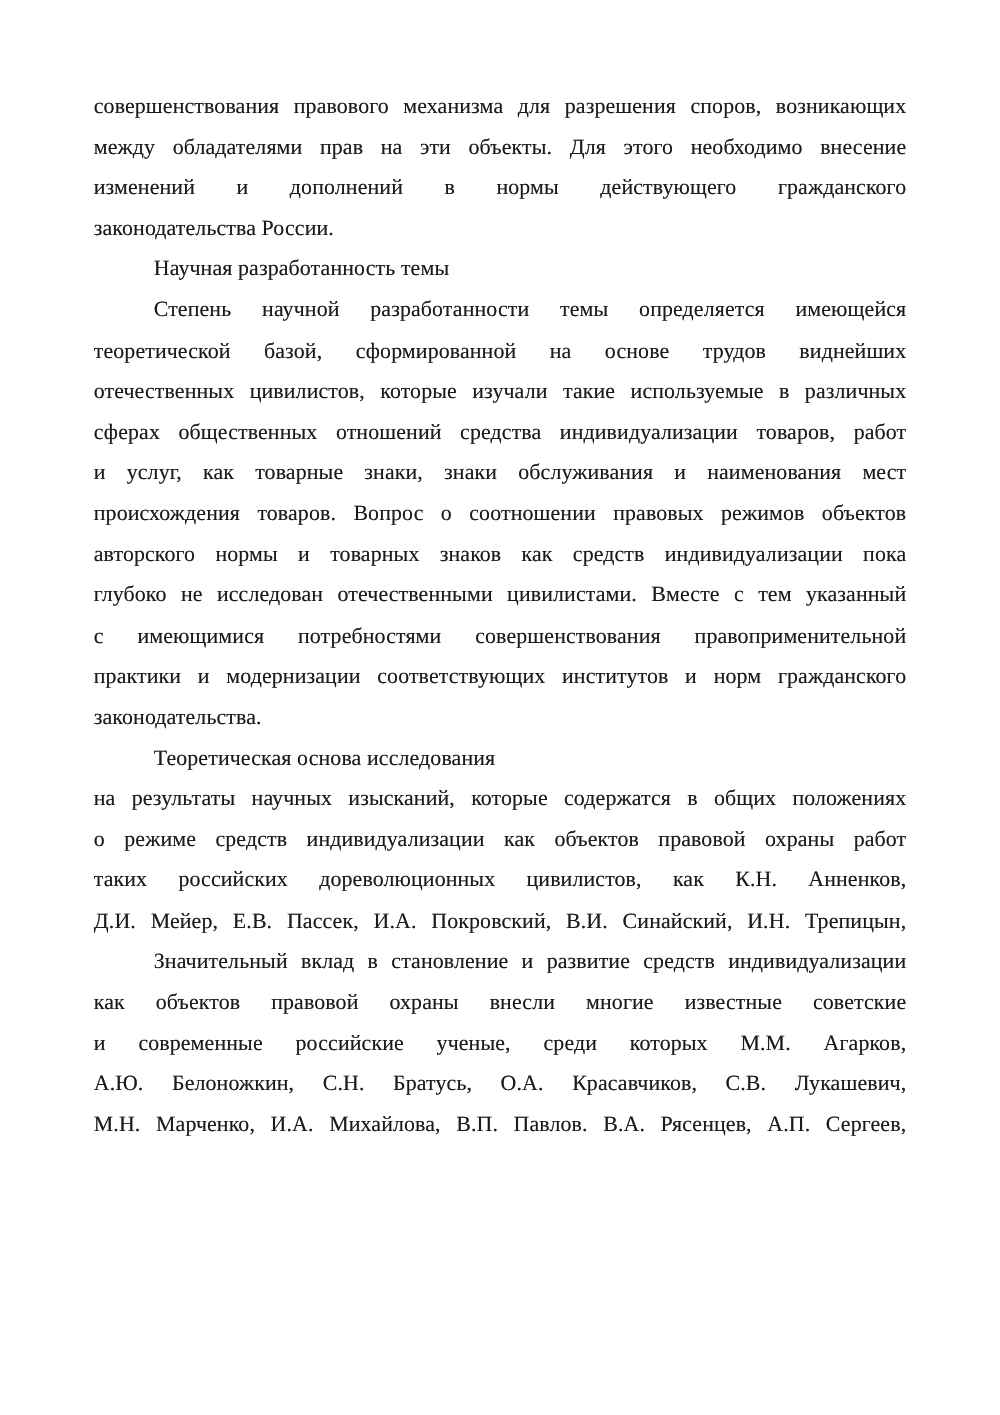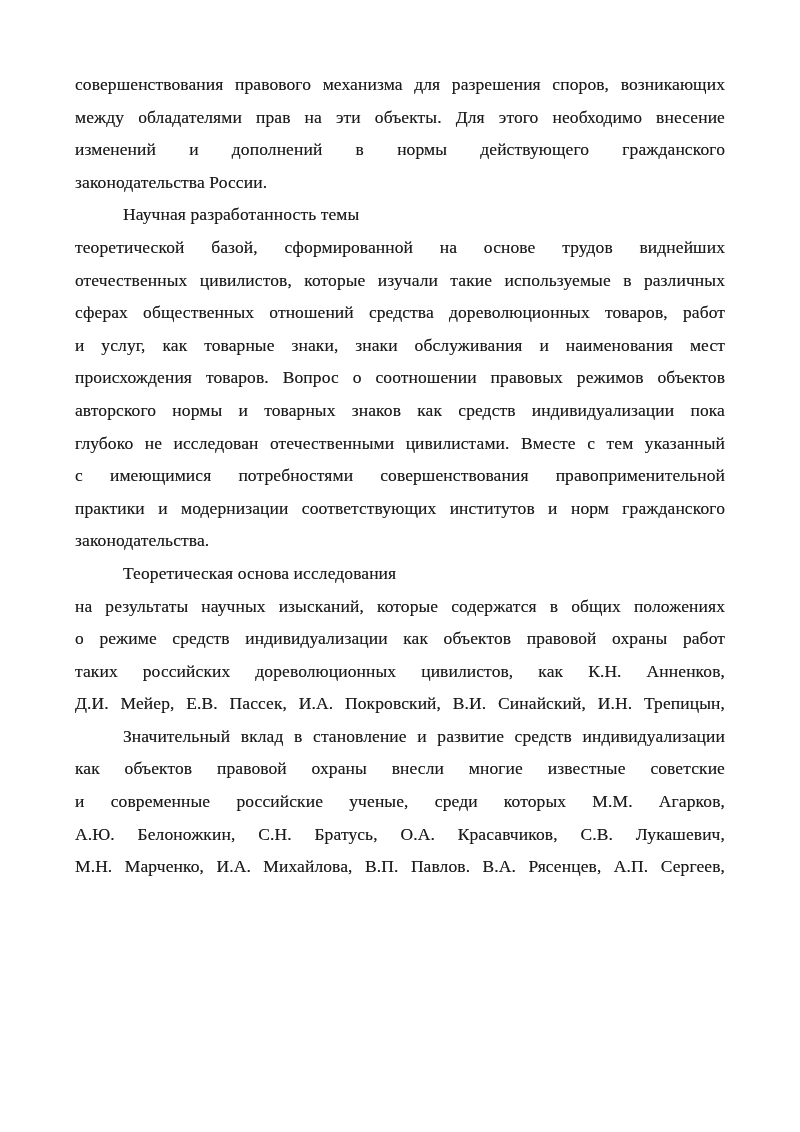--- a/index.html
+++ b/index.html
@@ -70,23 +70,24 @@
 </head>
 <body>
 
 <div class="page">
   <div class="doc-body">
       <div class="line">совершенствования правового механизма для разрешения споров, возникающих</div>
       <div class="line">между обладателями прав на эти объекты. Для этого необходимо внесение</div>
       <div class="line">изменений и дополнений в нормы действующего гражданского</div>
       <div class="line endline">законодательства России.</div>
       <div class="line heading indent">Научная разработанность темы</div>
+      <div class="line indent">Степень научной разработанности темы определяется имеющейся</div>
       <div class="line">теоретической базой, сформированной на основе трудов виднейших</div>
       <div class="line">отечественных цивилистов, которые изучали такие используемые в различных</div>
-      <div class="line">сферах общественных отношений средства дореволюционных товаров, работ</div>
+      <div class="line">сферах общественных отношений средства индивидуализации товаров, работ</div>
       <div class="line">и услуг, как товарные знаки, знаки обслуживания и наименования мест</div>
       <div class="line">происхождения товаров. Вопрос о соотношении правовых режимов объектов</div>
       <div class="line">авторского нормы и товарных знаков как средств индивидуализации пока</div>
       <div class="line">глубоко не исследован отечественными цивилистами. Вместе с тем указанный</div>
       <div class="line">с имеющимися потребностями совершенствования правоприменительной</div>
       <div class="line">практики и модернизации соответствующих институтов и норм гражданского</div>
       <div class="line endline">законодательства.</div>
       <div class="line heading indent">Теоретическая основа исследования</div>
       <div class="line">на результаты научных изысканий, которые содержатся в общих положениях</div>
       <div class="line">о режиме средств индивидуализации как объектов правовой охраны работ</div>

